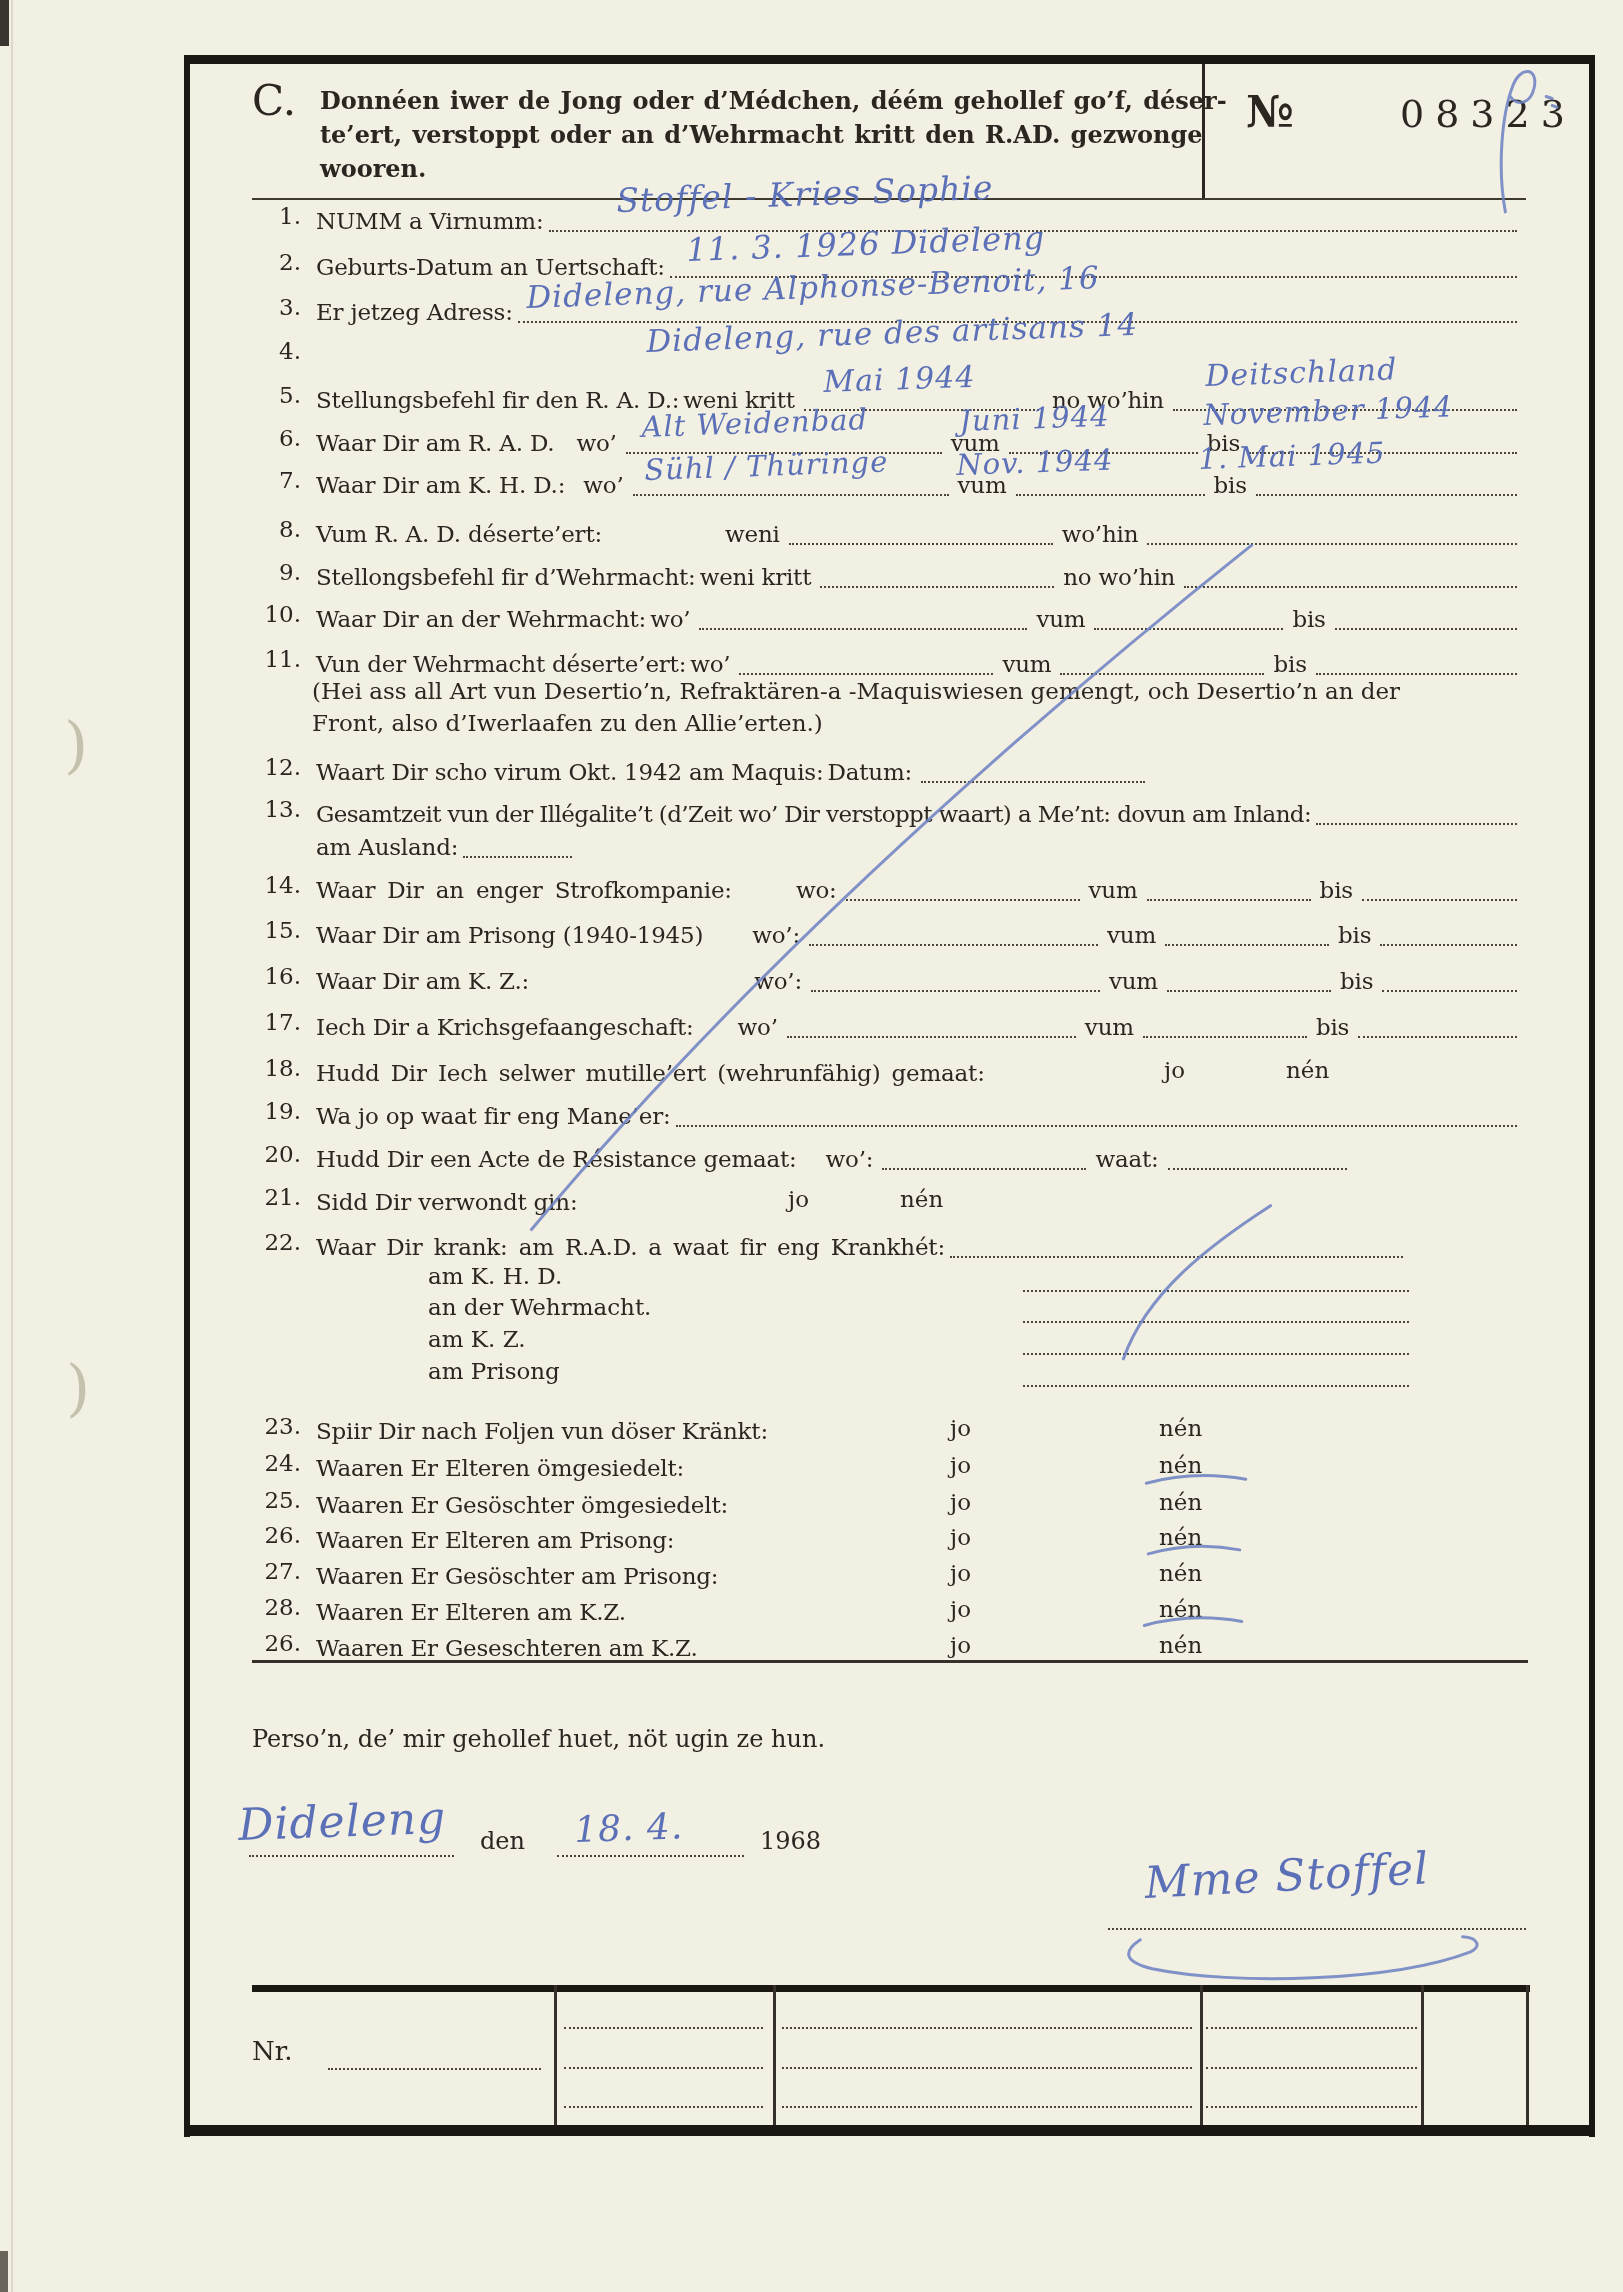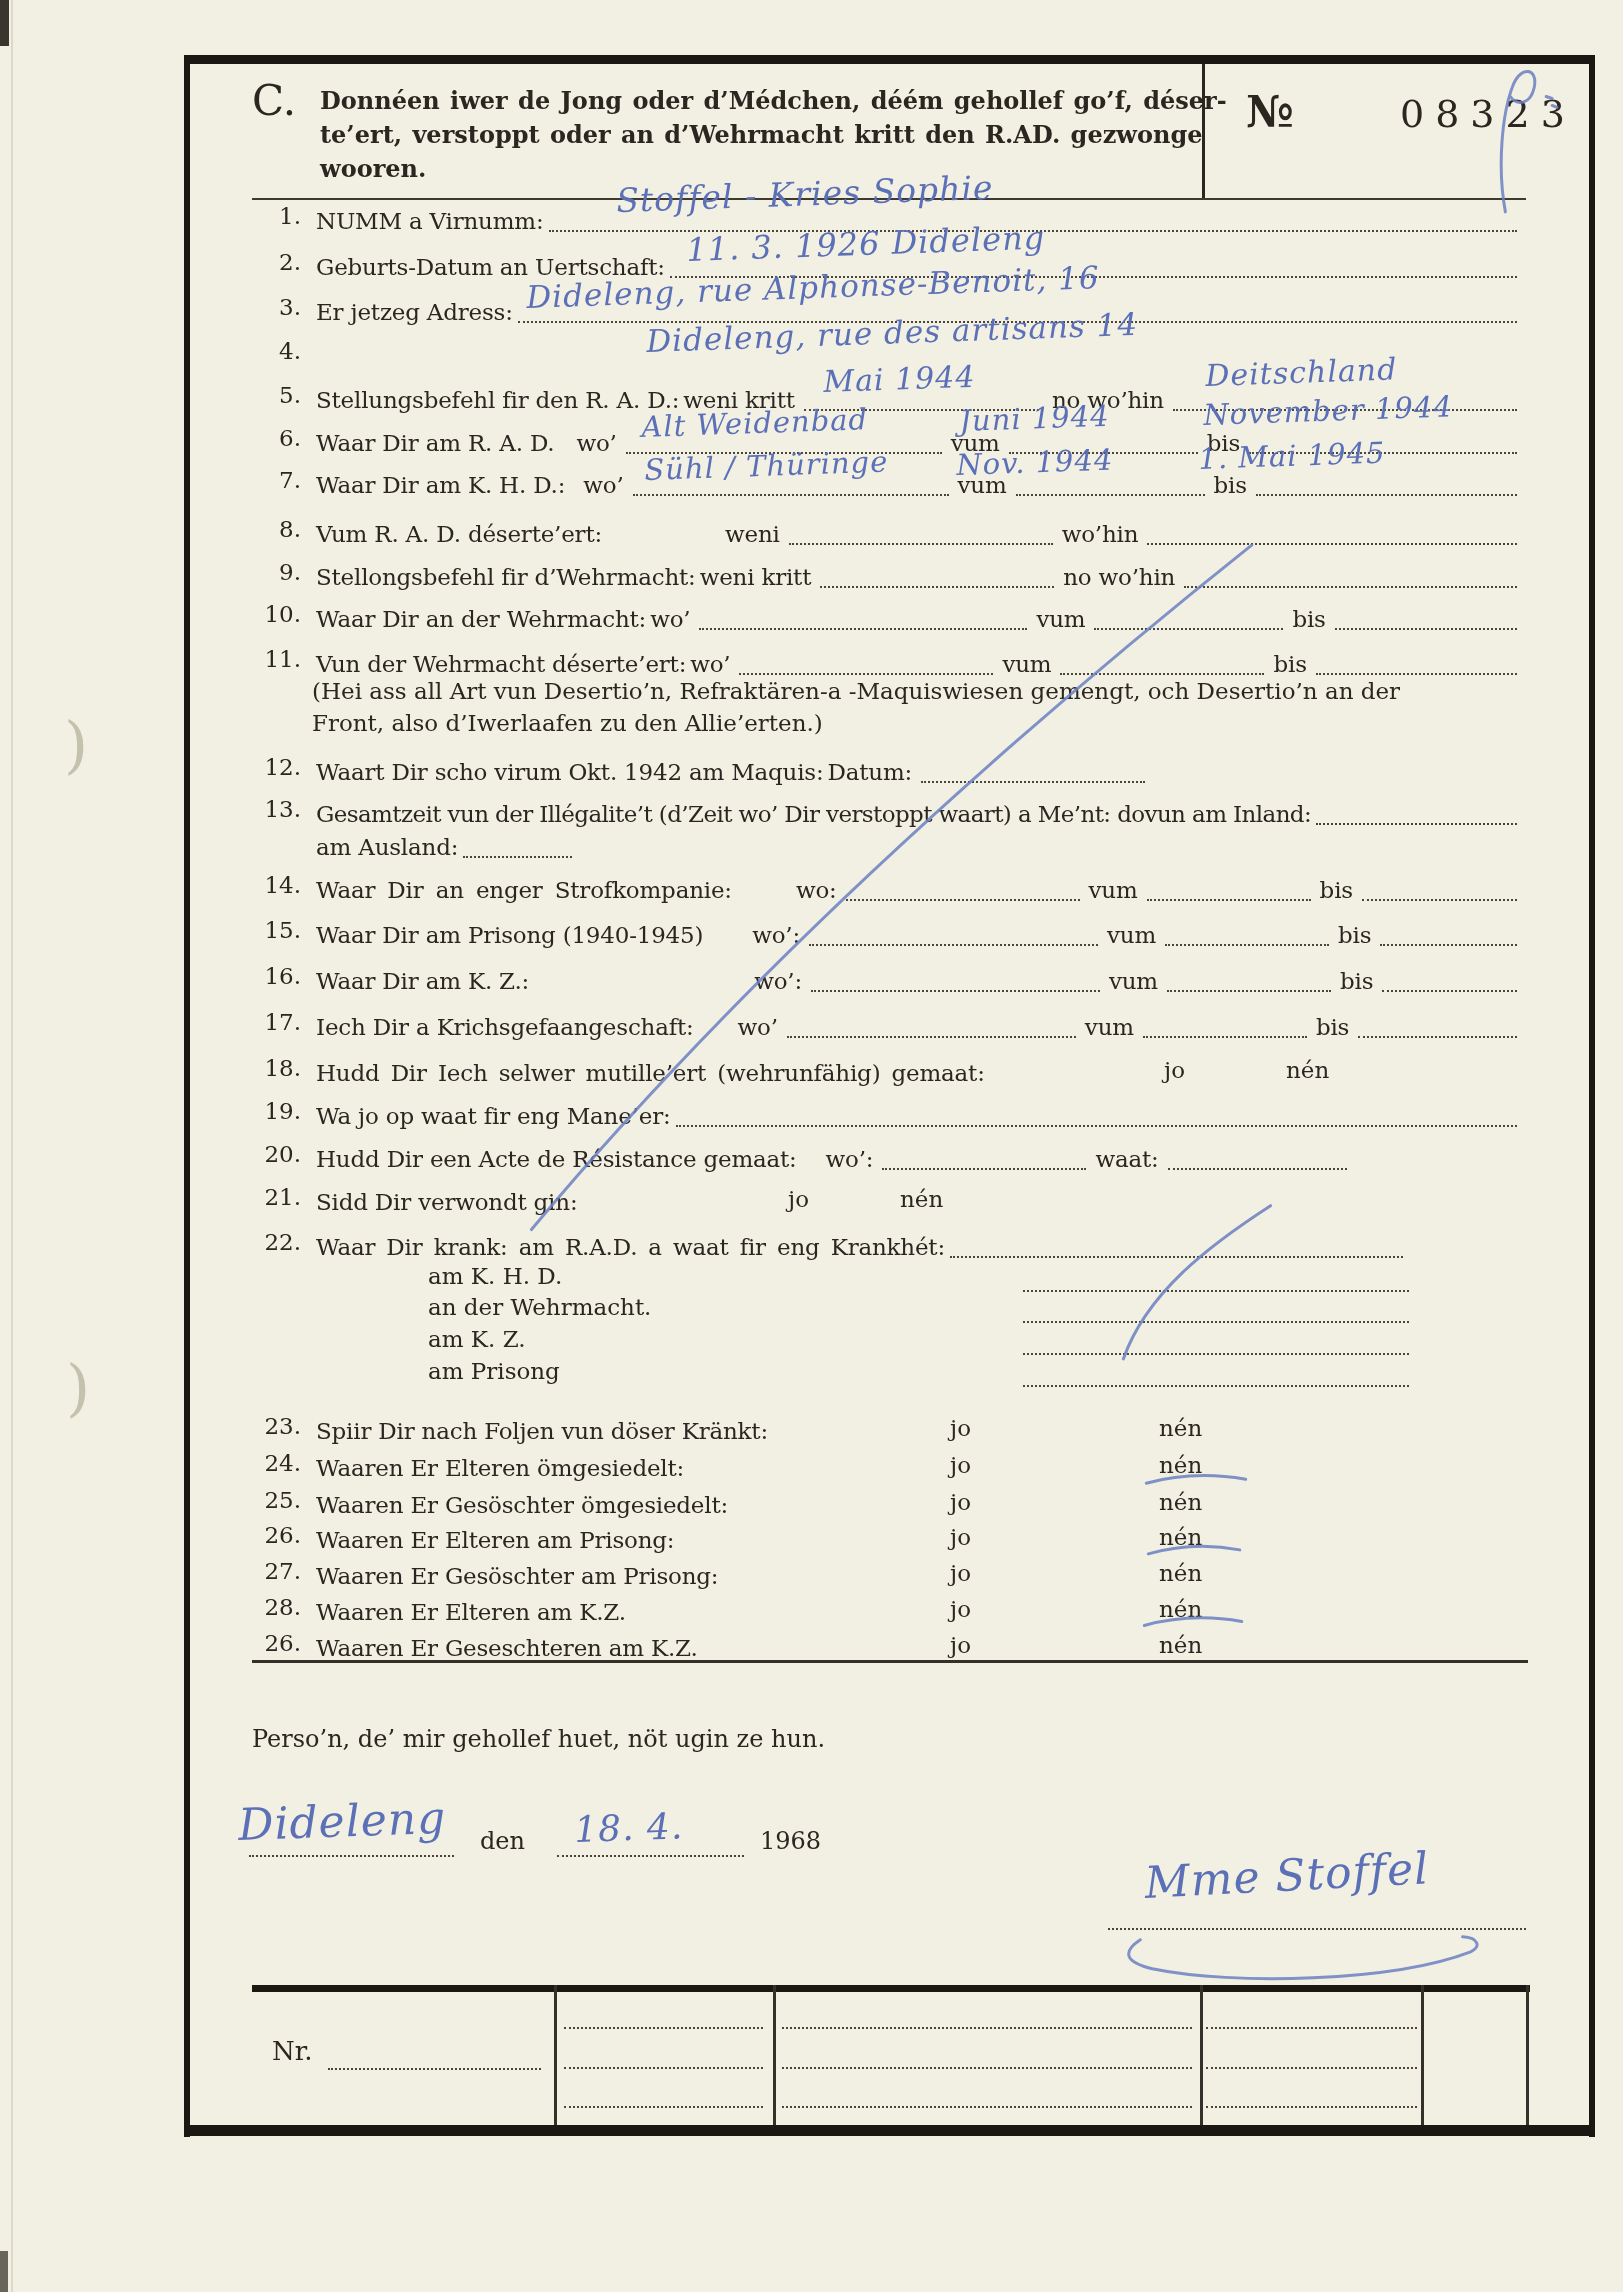--- a/index.html
+++ b/index.html
@@ -348,21 +348,21 @@
       <path d="M1146,1950 C1128,1962 1130,1972 1158,1979 C1240,1996 1400,1992 1478,1962 C1489,1957 1486,1948 1470,1947"></path>
     </g>
   </svg>
 
   <div class="frame" style="left:252px;top:1985px;width:1278px;height:7px;"></div>
   <div class="frame" style="left:554px;top:1985px;width:3px;height:140px;background:#35302a;"></div>
   <div class="frame" style="left:773px;top:1985px;width:3px;height:140px;background:#35302a;"></div>
   <div class="frame" style="left:1200px;top:1985px;width:3px;height:140px;background:#35302a;"></div>
   <div class="frame" style="left:1421px;top:1985px;width:3px;height:140px;background:#35302a;"></div>
   <div class="frame" style="left:1526px;top:1985px;width:3px;height:140px;background:#35302a;"></div>
-  <div class="abs" style="left:252px;top:2036px;font-size:26px;margin-left:20px;">Nr.</div>
+  <div class="abs" style="left:252px;top:2036px;font-size:26px;">Nr.</div>
   <div class="dotline" style="left:328px;top:2068px;width:213px;"></div>
   <div class="dotline" style="left:564px;top:2027px;width:199px;"></div>
   <div class="dotline" style="left:564px;top:2067px;width:199px;"></div>
   <div class="dotline" style="left:564px;top:2106px;width:199px;"></div>
   <div class="dotline" style="left:782px;top:2027px;width:410px;"></div>
   <div class="dotline" style="left:782px;top:2067px;width:410px;"></div>
   <div class="dotline" style="left:782px;top:2106px;width:410px;"></div>
   <div class="dotline" style="left:1206px;top:2027px;width:211px;"></div>
   <div class="dotline" style="left:1206px;top:2067px;width:211px;"></div>
   <div class="dotline" style="left:1206px;top:2106px;width:211px;"></div>

